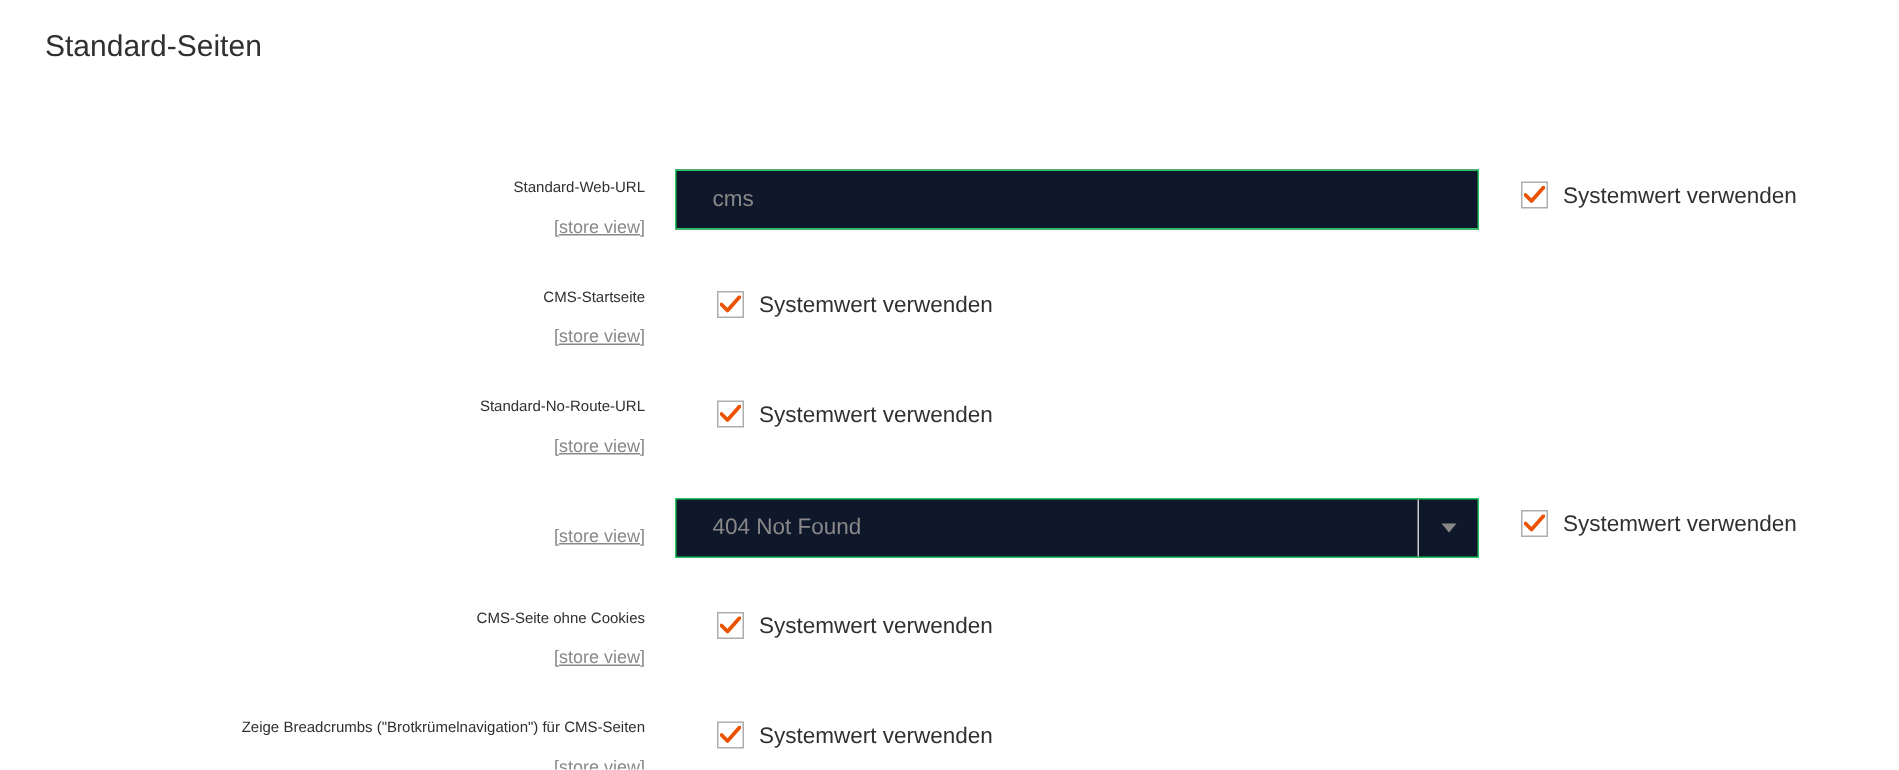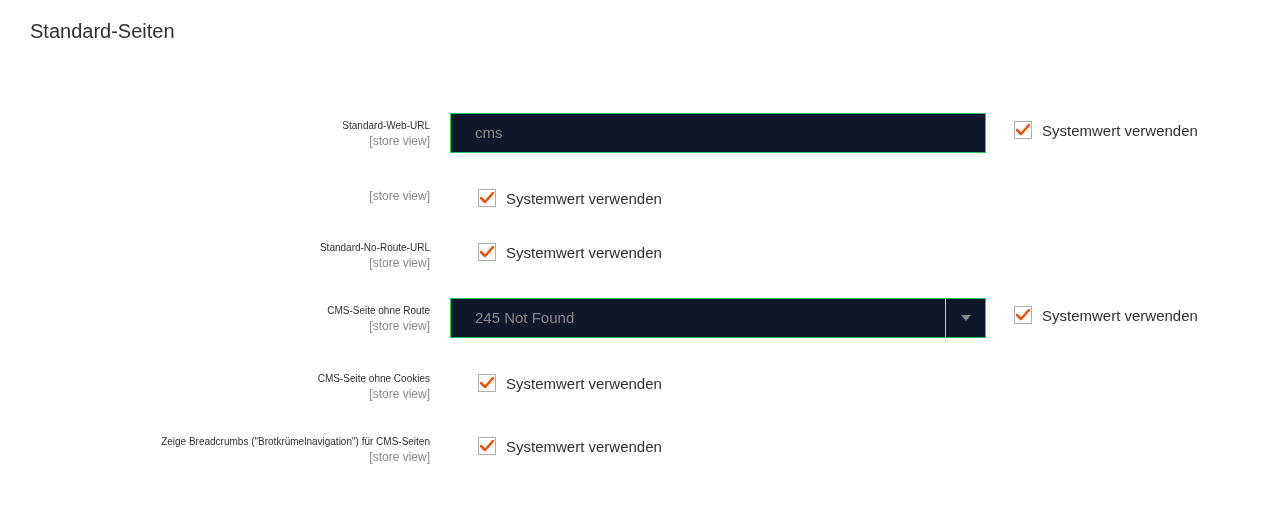--- a/index.html
+++ b/index.html
@@ -31,21 +31,22 @@
     padding-top: 6px;
   }
   .field-label {
     font-size: 10px;
     color: #303030;
     line-height: 1.3;
   }
   .field-scope {
     font-size: 12px;
     color: #888;
-    margin-top: 2px;
+    margin-top: 12px;
+    text-decoration: underline;
   }
   .control-col {
     width: 536px;
   }
   .text-input, .select-wrap {
     width: 100%;
     height: 40px;
     border: 1px solid #22c55e;
     background: #0f172a;
     color: #888;
@@ -110,20 +111,21 @@
           <svg class="checkmark-svg" viewBox="0 0 14 12">
               <polyline points="1,6 5,10 13,1" fill="none" stroke="#eb5202" stroke-width="2.5" stroke-linecap="round" stroke-linejoin="round"></polyline>
             </svg>
         </div>
         <span class="use-default-label">Systemwert verwenden</span>
       </div>
     </div>
 
     <div class="field-row">
       <div class="label-col">
+        <div class="field-label">CMS-Startseite</div>
         <div class="field-scope">[store view]</div>
       </div>
       <div class="use-default-col">
         <div class="checkbox">
           <svg class="checkmark-svg" viewBox="0 0 14 12">
               <polyline points="1,6 5,10 13,1" fill="none" stroke="#eb5202" stroke-width="2.5" stroke-linecap="round" stroke-linejoin="round"></polyline>
             </svg>
         </div>
         <span class="use-default-label">Systemwert verwenden</span>
       </div>
@@ -139,26 +141,25 @@
           <svg class="checkmark-svg" viewBox="0 0 14 12">
               <polyline points="1,6 5,10 13,1" fill="none" stroke="#eb5202" stroke-width="2.5" stroke-linecap="round" stroke-linejoin="round"></polyline>
             </svg>
         </div>
         <span class="use-default-label">Systemwert verwenden</span>
       </div>
     </div>
 
     <div class="field-row">
       <div class="label-col">
-        <div class="field-label">CMS-Seite ohne Route</div>
         <div class="field-scope">[store view]</div>
       </div>
       <div class="control-col">
         <div class="select-wrap">
-          <span class="select-value">245 Not Found</span>
+          <span class="select-value">404 Not Found</span>
           <div class="select-arrow-box">
             <div class="select-arrow"></div>
           </div>
         </div>
       </div>
       <div class="use-default-col">
         <div class="checkbox">
           <svg class="checkmark-svg" viewBox="0 0 14 12">
               <polyline points="1,6 5,10 13,1" fill="none" stroke="#eb5202" stroke-width="2.5" stroke-linecap="round" stroke-linejoin="round"></polyline>
             </svg>

